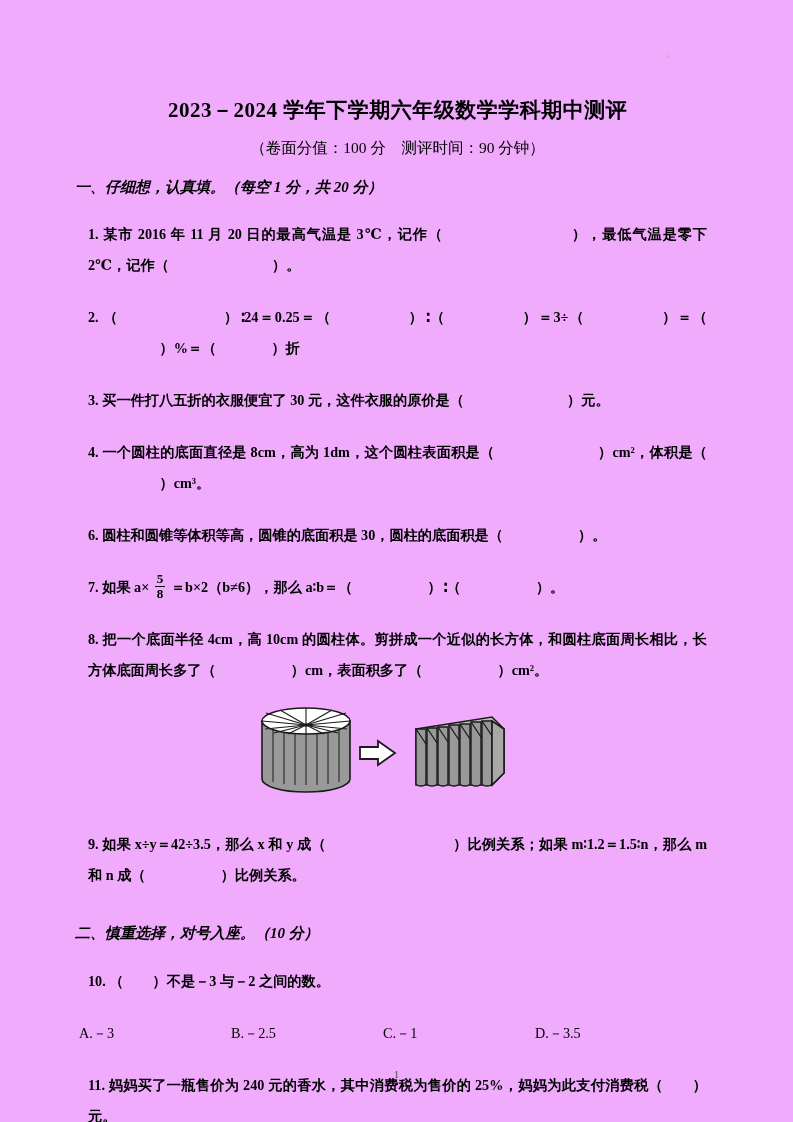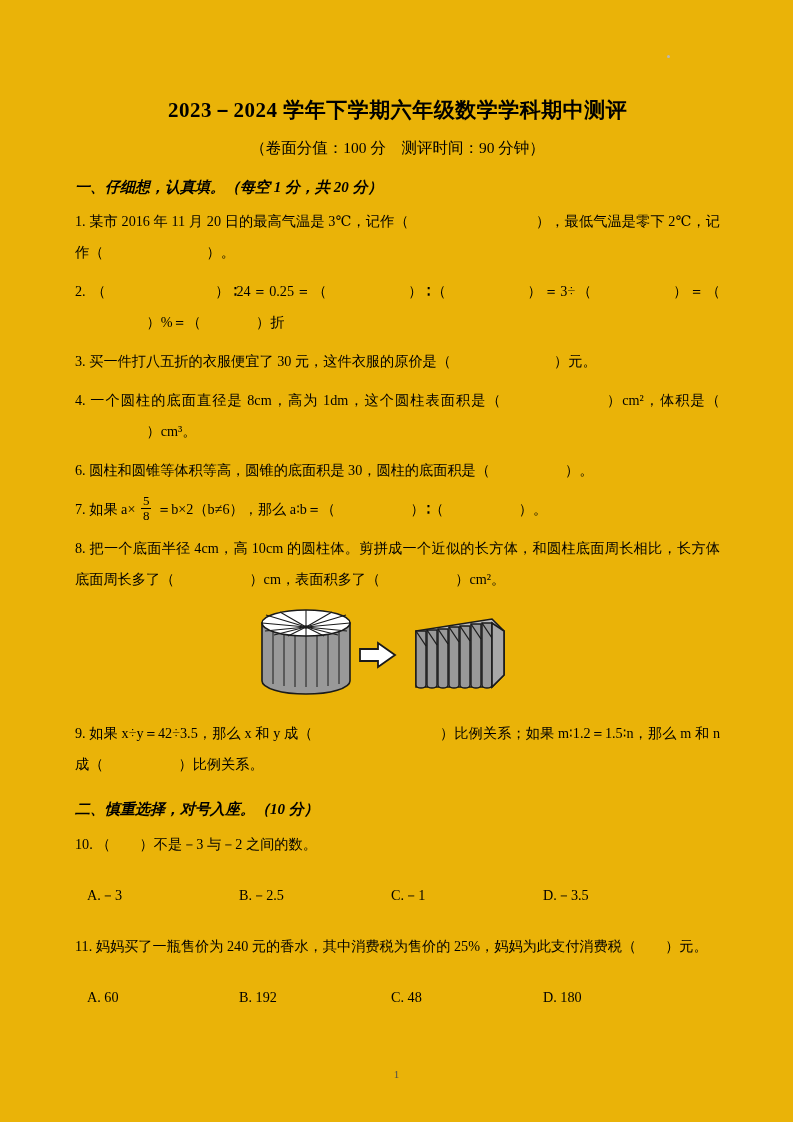--- a/index.html
+++ b/index.html
@@ -8,21 +8,21 @@
     background: #ffffff;
   }
   body {
     font-family: "Liberation Serif", "DejaVu Serif", serif;
     color: #000000;
   }
   .page {
     position: relative;
     width: 793px;
     height: 1122px;
-    background: #eab308;
+    background: #f0abfc;
     overflow: hidden;
     box-sizing: border-box;
   }
   .topmark {
     position: absolute;
     left: 667px;
     top: 55px;
     width: 3px;
     height: 3px;
     background: #b9b9b9;
@@ -56,25 +56,26 @@
     font-size: 15px;
     font-weight: bold;
     margin: 0;
     padding-top: 18px;
     line-height: 1.5;
     font-style: italic;
   }
   .q {
     font-size: 14.2px;
     line-height: 31px;
-    margin: 0;
+    margin: 13px;
     padding-top: 8px;
     text-align: justify;
     text-justify: inter-ideograph;
     word-break: break-all;
+    font-weight: bold;
   }
   .q.tight { padding-top: 5px; }
   .blank-s  { display: inline-block; width: 48px; }
   .blank-m  { display: inline-block; width: 68px; }
   .blank-l  { display: inline-block; width: 96px; }
   .blank-xl { display: inline-block; width: 120px; }
   .blank-xs { display: inline-block; width: 22px; }
 
   .frac {
     display: inline-block;
@@ -95,21 +96,21 @@
   .figure-inner {
     position: absolute;
     left: 175px;
     top: 0;
   }
 
   .choices {
     font-size: 14.2px;
     line-height: 31px;
     padding-top: 8px;
-    margin: 12px;
+    margin: 4px;
     display: flex;
   }
   .choices .opt { width: 152px; flex: none; }
 
   .page-number {
     position: absolute;
     left: 0;
     right: 0;
     top: 1068px;
     text-align: center;

